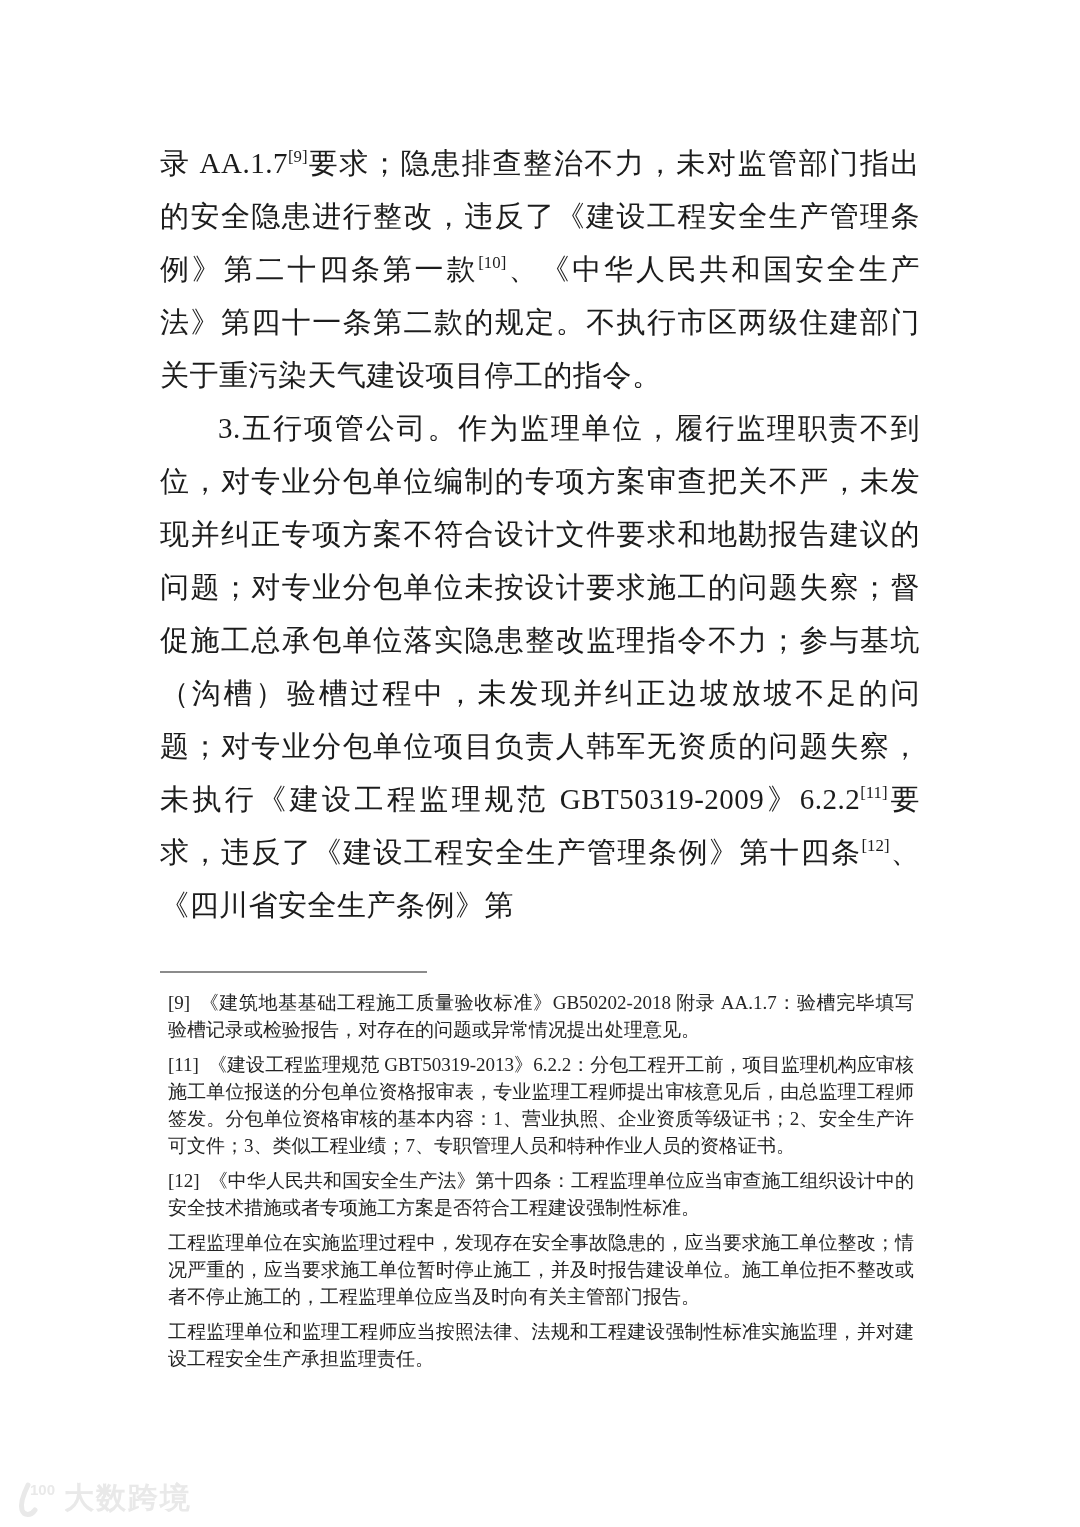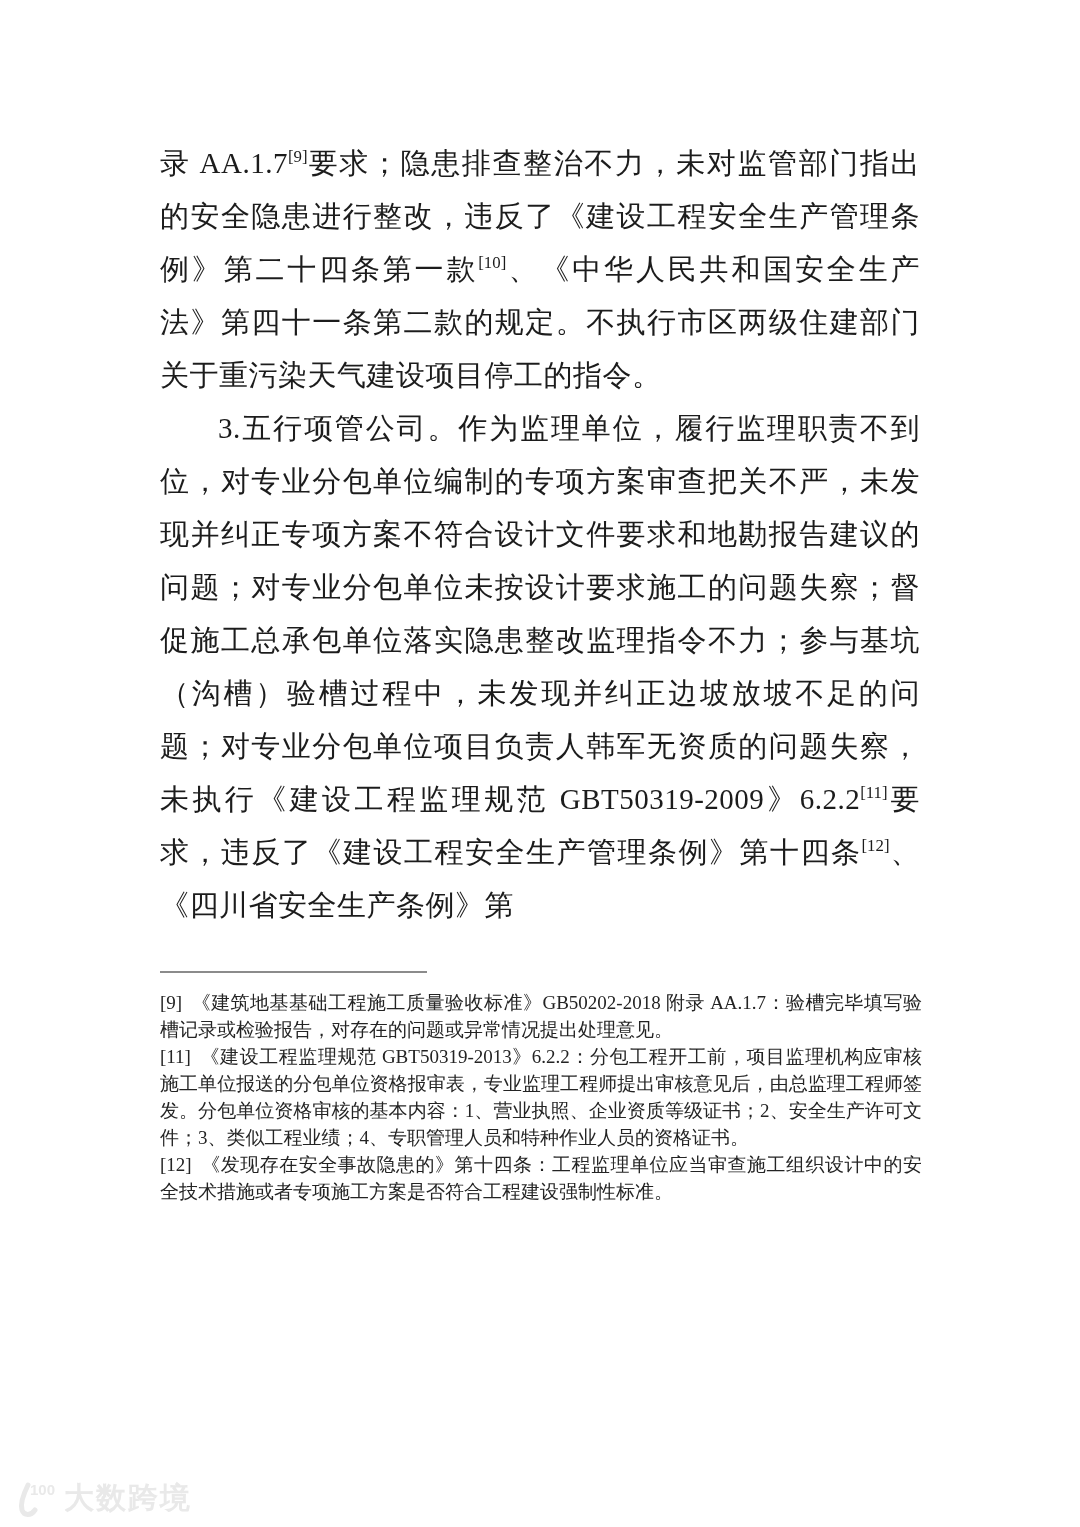--- a/index.html
+++ b/index.html
@@ -34,21 +34,21 @@
   
   .footnotes {
     position:absolute; left:160px; top:971px; width:762px;
   }
   .fn-sep {
     width:267px; height:2px;
     background:#8b8b8b;
     margin:0 0 16px 0;
   }
   .fn-para {
-    margin:0;
+    margin:8px;
     font-size:19px;
     line-height:27px;
     text-align:justify;
     text-justify:inter-ideograph;
     color:#242424;
   }
   .fn-marker { margin-right:9px; }
   .fn-marker:empty { margin:0; display:none; }
   
   .watermark {
@@ -72,22 +72,24 @@
 <div class="page">
 
   <div class="content">
     <p class="body-para"><span>录 AA.1.7</span><sup class="supref">[9]</sup><span>要求；隐患排查整治不力，未对监管部门指出的安全隐患进行整改，违反了《建设工程安全生产管理条例》第二十四条第一款</span><sup class="supref">[10]</sup><span>、《中华人民共和国安全生产法》第四十一条第二款的规定。不执行市区两级住建部门关于重污染天气建设项目停工的指令。</span></p>
     <p class="body-para indent"><span>3.五行项管公司。作为监理单位，履行监理职责不到位，对专业分包单位编制的专项方案审查把关不严，未发现并纠正专项方案不符合设计文件要求和地勘报告建议的问题；对专业分包单位未按设计要求施工的问题失察；督促施工总承包单位落实隐患整改监理指令不力；参与基坑（沟槽）验槽过程中，未发现并纠正边坡放坡不足的问题；对专业分包单位项目负责人韩军无资质的问题失察，未执行《建设工程监理规范 GBT50319-2009》6.2.2</span><sup class="supref">[11]</sup><span>要求，违反了《建设工程安全生产管理条例》第十四条</span><sup class="supref">[12]</sup><span>、《四川省安全生产条例》第</span></p>
   </div>
 
   <div class="footnotes">
     <div class="fn-sep"></div>
     <p class="fn-para"><span class="fn-marker">[9]</span><span>《建筑地基基础工程施工质量验收标准》GB50202-2018 附录 AA.1.7：验槽完毕填写验槽记录或检验报告，对存在的问题或异常情况提出处理意见。</span></p>
-    <p class="fn-para"><span class="fn-marker">[11]</span><span>《建设工程监理规范 GBT50319-2013》6.2.2：分包工程开工前，项目监理机构应审核施工单位报送的分包单位资格报审表，专业监理工程师提出审核意见后，由总监理工程师签发。分包单位资格审核的基本内容：1、营业执照、企业资质等级证书；2、安全生产许可文件；3、类似工程业绩；4、专职管理人员和特种作业人员的资格证书。</span></p>
-    <p class="fn-para"><span class="fn-marker">[12]</span><span>《发现存在安全事故隐患的》第十四条：工程监理单位应当审查施工组织设计中的安全技术措施或者专项施工方案是否符合工程建设强制性标准。</span></p>
+    <p class="fn-para"><span class="fn-marker">[11]</span><span>《建设工程监理规范 GBT50319-2013》6.2.2：分包工程开工前，项目监理机构应审核施工单位报送的分包单位资格报审表，专业监理工程师提出审核意见后，由总监理工程师签发。分包单位资格审核的基本内容：1、营业执照、企业资质等级证书；2、安全生产许可文件；3、类似工程业绩；7、专职管理人员和特种作业人员的资格证书。</span></p>
+    <p class="fn-para"><span class="fn-marker">[12]</span><span>《中华人民共和国安全生产法》第十四条：工程监理单位应当审查施工组织设计中的安全技术措施或者专项施工方案是否符合工程建设强制性标准。</span></p>
+    <p class="fn-para"><span>工程监理单位在实施监理过程中，发现存在安全事故隐患的，应当要求施工单位整改；情况严重的，应当要求施工单位暂时停止施工，并及时报告建设单位。施工单位拒不整改或者不停止施工的，工程监理单位应当及时向有关主管部门报告。</span></p>
+    <p class="fn-para"><span>工程监理单位和监理工程师应当按照法律、法规和工程建设强制性标准实施监理，并对建设工程安全生产承担监理责任。</span></p>
   </div>
 
   <div class="watermark">
     <svg class="wm-logo" width="44" height="40" viewBox="0 0 44 40" aria-hidden="true">
       <path d="M14 6 C10 14 6 24 8 31 C10 37 17 37 21 31" fill="none" stroke="#e9e9e9" stroke-width="5" stroke-linecap="round"></path>
       <text x="16" y="16" font-family="Liberation Sans, DejaVu Sans, sans-serif" font-size="15" font-weight="bold" fill="#e9e9e9">100</text>
     </svg>
     <span class="wm-text">大数跨境</span>
   </div>
 

